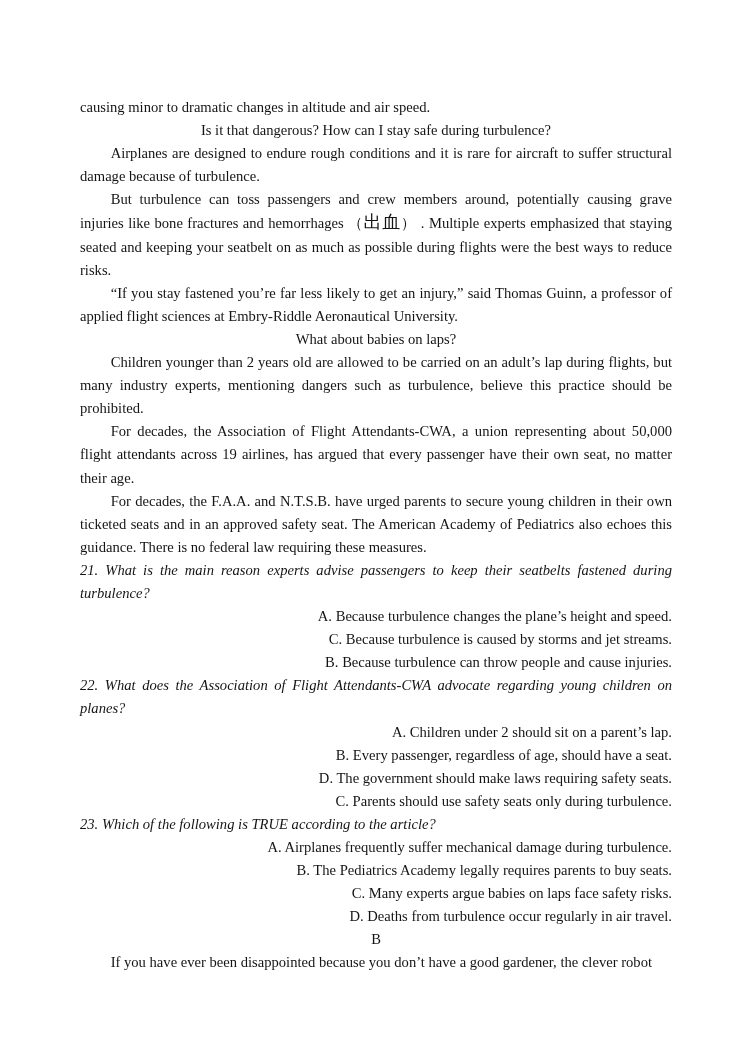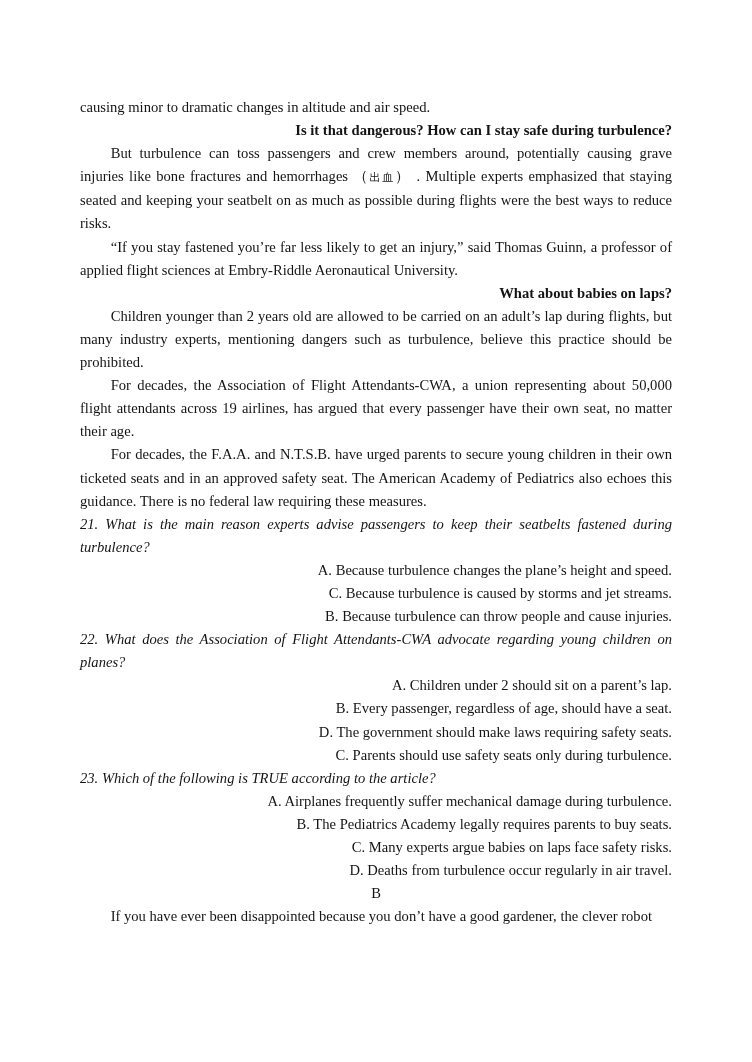--- a/index.html
+++ b/index.html
@@ -41,52 +41,53 @@
   
   .para {
     text-align: justify;
     text-justify: inter-word;
     text-indent: 2.1em;
   }
   .para.no-indent {
     text-indent: 0;
   }
   .heading {
-    font-weight: bold;
-    text-align: right;
+    font-weight: normal;
+    text-align: center;
   }
   .question {
     text-align: justify;
     text-justify: inter-word;
     text-indent: 0;
     font-style: italic;
   }
   .option {
     text-align: right;
     text-indent: 0;
   }
   .centered {
     text-align: center;
     text-indent: 0;
   }
   .cjk {
     font-family: Liberation Sans, sans-serif;
-    font-size: 11px;
+    font-size: 18px;
   }
 </style>
 </head>
 <body>
 
 <div class="page">
   <div class="column">
 
     <p class="para no-indent">causing minor to dramatic changes in altitude and air speed.</p>
 
     <p class="heading">Is it that dangerous? How can I stay safe during turbulence?</p>
 
+    <p class="para">Airplanes are designed to endure rough conditions and it is rare for aircraft to suffer structural damage because of turbulence.</p>
 
     <p class="para"><span>But turbulence can toss passengers and crew members around, potentially causing grave injuries like bone fractures and hemorrhages （</span><span class="cjk">出血</span><span>） . Multiple experts emphasized that staying seated and keeping your seatbelt on as much as possible during flights were the best ways to reduce risks.</span></p>
 
     <p class="para">“If you stay fastened you’re far less likely to get an injury,” said Thomas Guinn, a professor of applied flight sciences at Embry-Riddle Aeronautical University.</p>
 
     <p class="heading">What about babies on laps?</p>
 
     <p class="para">Children younger than 2 years old are allowed to be carried on an adult’s lap during flights, but many industry experts, mentioning dangers such as turbulence, believe this practice should be prohibited.</p>
 
     <p class="para">For decades, the Association of Flight Attendants-CWA, a union representing about 50,000 flight attendants across 19 airlines, has argued that every passenger have their own seat, no matter their age.</p>

